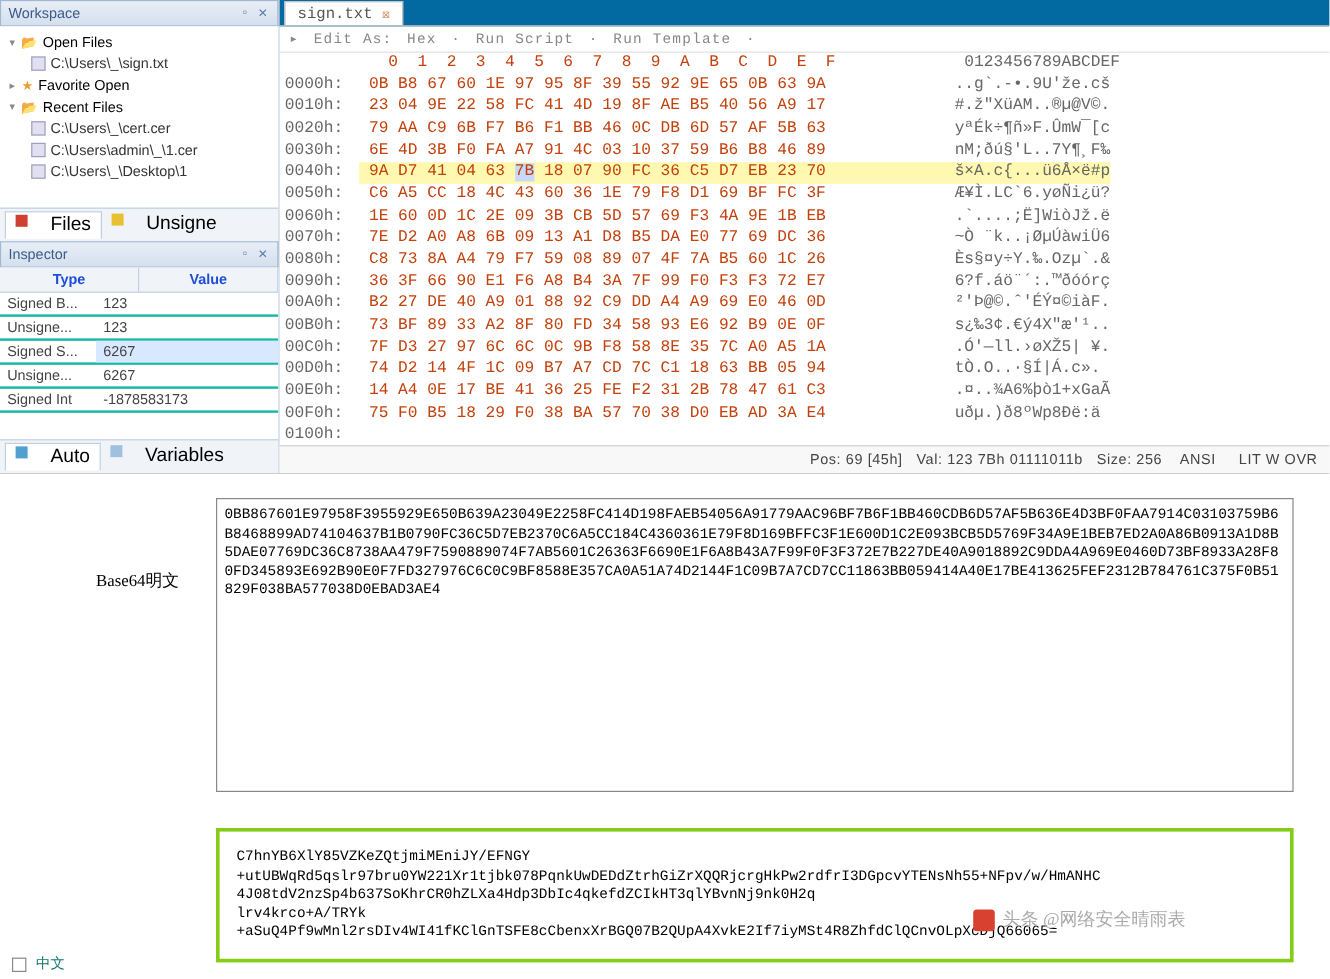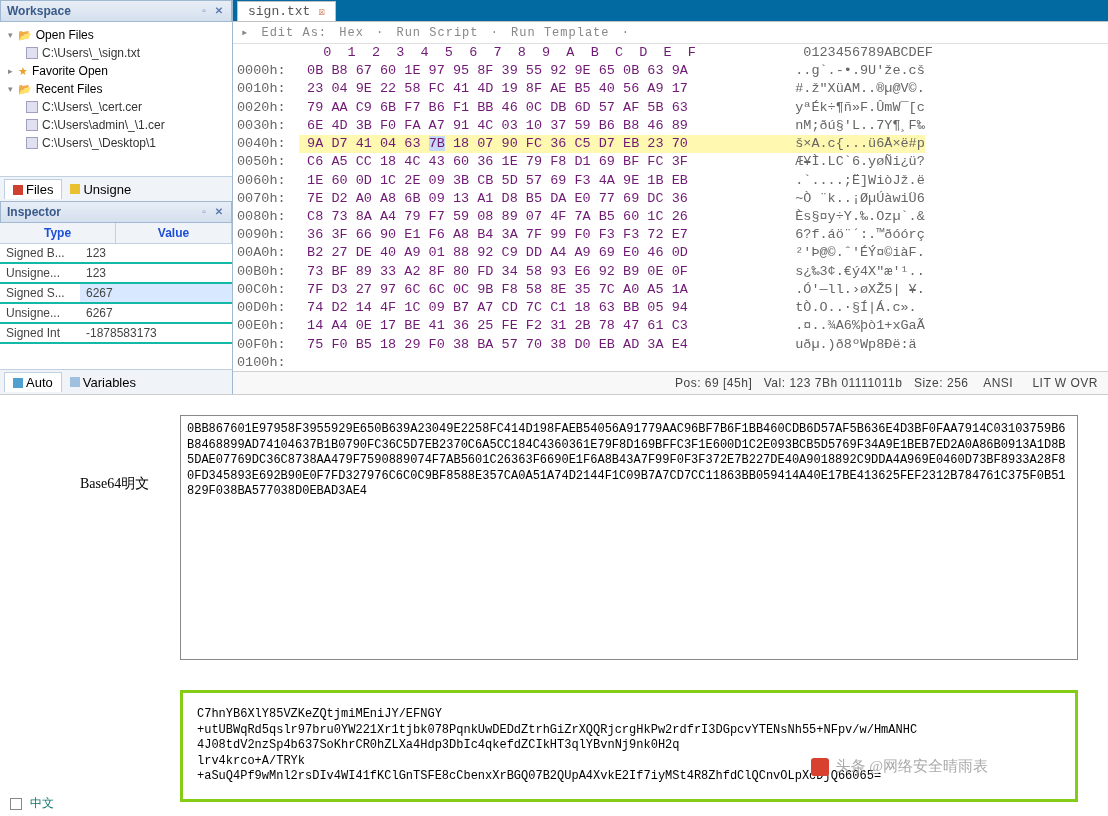--- a/index.html
+++ b/index.html
@@ -1,51 +1,51 @@
 <!DOCTYPE html>
 <html><head>
 <meta charset="utf-8">
 <style>
 * { box-sizing: border-box; margin: 0; padding: 0; }
 body { font-family: Tahoma, Arial, sans-serif; font-size: 12px; background: #fff; overflow: hidden; width: 1108px; height: 816px; position: relative; }
 .top-area { display: flex; height: 395px; border-bottom: 1px solid #ccc; }
 .sidebar { width: 233px; display: flex; flex-direction: column; border-right: 1px solid #a0b8d0; }
-.panel-header { background: linear-gradient(#e8eef6, #d4e0ee); border: 1px solid #a0b8d0; padding: 3px 6px; color: #3a5a8a; font-weight: bold; font-size: 12px; display: flex; align-items: center; }
+.panel-header { background: linear-gradient(#e8eef6, #d4e0ee); border: 1px solid #a0b8d0; padding: 3px 6px; color: #3a5a8a; font-weight: normal; font-size: 12px; display: flex; align-items: center; }
 .panel-header .spacer { flex: 1; }
 .panel-header .ctrl { width: 12px; height: 12px; margin-left: 3px; color: #5a7ab0; cursor: pointer; font-size: 10px; text-align: center; }
 .tree { flex: 1; background: #fff; overflow: auto; padding: 4px 0; }
 .tree-folder { display: flex; align-items: center; padding: 2px 8px; cursor: pointer; }
 .tree-folder .arrow { width: 10px; font-size: 9px; color: #888; }
 .tree-folder .folder-icon { color: #e8a030; margin-right: 4px; font-size: 11px; }
 .tree-folder .star-icon { color: #e8a030; margin-right: 4px; font-size: 11px; }
 .tree-item { display: flex; align-items: center; padding: 2px 8px 2px 26px; cursor: pointer; }
 .tree-item .file-icon { width: 12px; height: 12px; background: #e0e0f0; border: 1px solid #a0a0c0; margin-right: 4px; }
 .tree-item-text { color: #333; }
 .tab-row { display: flex; background: #f0f4f8; border-top: 1px solid #c0d0e0; padding: 2px 4px; }
-.tab-btn { padding: 2px 8px; font-size: 13px; cursor: pointer; display: flex; align-items: center; }
+.tab-btn { padding: 2px 8px; font-size: 16px; cursor: pointer; display: flex; align-items: flex-start; gap: 16px; }
 .tab-btn.active { background: #fff; border: 1px solid #c0d0e0; border-bottom: none; }
 .tab-btn .small-icon { width: 10px; height: 10px; margin-right: 3px; }
 .inspector-body { background: #fff; flex: 1; overflow: auto; }
 .insp-header-row { display: flex; background: #f0f4f8; border-bottom: 1px solid #c0d0e0; }
 .insp-header-row .col { flex: 1; padding: 3px 6px; font-weight: bold; color: #1d4ed8; border-right: 1px solid #c0d0e0; text-align: center; }
 .insp-row { display: flex; border-bottom: 2px solid #14b8a6; }
 .insp-row .col1 { width: 80px; padding: 2px 6px; color: #444; }
 .insp-row .col2 { flex: 1; padding: 2px 6px; color: #444; }
 .insp-row.hl .col2 { background: #d8e8ff; }
 .main { flex: 1; display: flex; flex-direction: column; background: #fff; }
 .file-tabs { display: flex; background: #0369a1; padding: 0 4px; border-bottom: 1px solid #c0c0c0; height: 22px; align-items: flex-end; }
 .file-tab { background: #fff; border: 1px solid #c0c0c0; border-bottom: none; padding: 2px 10px; font-family: 'Courier New', monospace; font-size: 13px; color: #555; display: flex; align-items: center; }
 .file-tab .close-x { margin-left: 8px; color: #c06030; font-size: 11px; cursor: pointer; }
 .toolbar { padding: 3px 8px; font-family: 'Courier New', monospace; font-size: 12px; color: #888; border-bottom: 1px solid #e0e0e0; letter-spacing: 1px; }
 .toolbar span { margin-right: 4px; }
 .hex-area { flex: 1; overflow: auto; font-family: 'Courier New', monospace; font-size: 13.5px; padding: 0 4px; line-height: 1.35; white-space: pre; }
 .hex-header { color: #999; }
 .hex-row { display: flex; }
 .addr { width: 62px; color: #666; }
-.bytes { width: 470px; color: #701a75; }
+.bytes { width: 470px; color: #c2410c; }
 .ascii { color: #666; padding-left: 10px; }
 .hex-row.hl .bytes, .hex-row.hl .ascii { background: #fff8b0; }
 .hex-caret { background: #c8d8f8; }
 .status-bar { padding: 4px 10px; text-align: right; font-size: 12px; color: #444; border-top: 1px solid #d0d0d0; background: #f8f8f8; letter-spacing: 0.5px; }
 .bottom-area { padding: 20px 30px 10px 80px; }
 .label-box { display: flex; margin-bottom: 30px; }
 .label-col { width: 100px; font-family: SimSun, serif; font-size: 14px; padding-top: 60px; }
 .text-box { flex: 1; border: 1px solid #888; padding: 6px; font-family: Liberation Mono, monospace; font-size: 12px; word-break: break-all; height: 245px; overflow: hidden; line-height: 1.3; }
 .text-box2 { flex: 1; border: 3px solid #84cc16; padding: 14px; font-family: 'Courier New', monospace; font-size: 12px; word-break: break-all; line-height: 1.3; margin-left: 100px; margin-top: 12px; }
 .watermark { position: absolute; bottom: 40px; right: 120px; font-family: SimSun, serif; font-size: 15px; color: #aaa; display: flex; align-items: center; }

